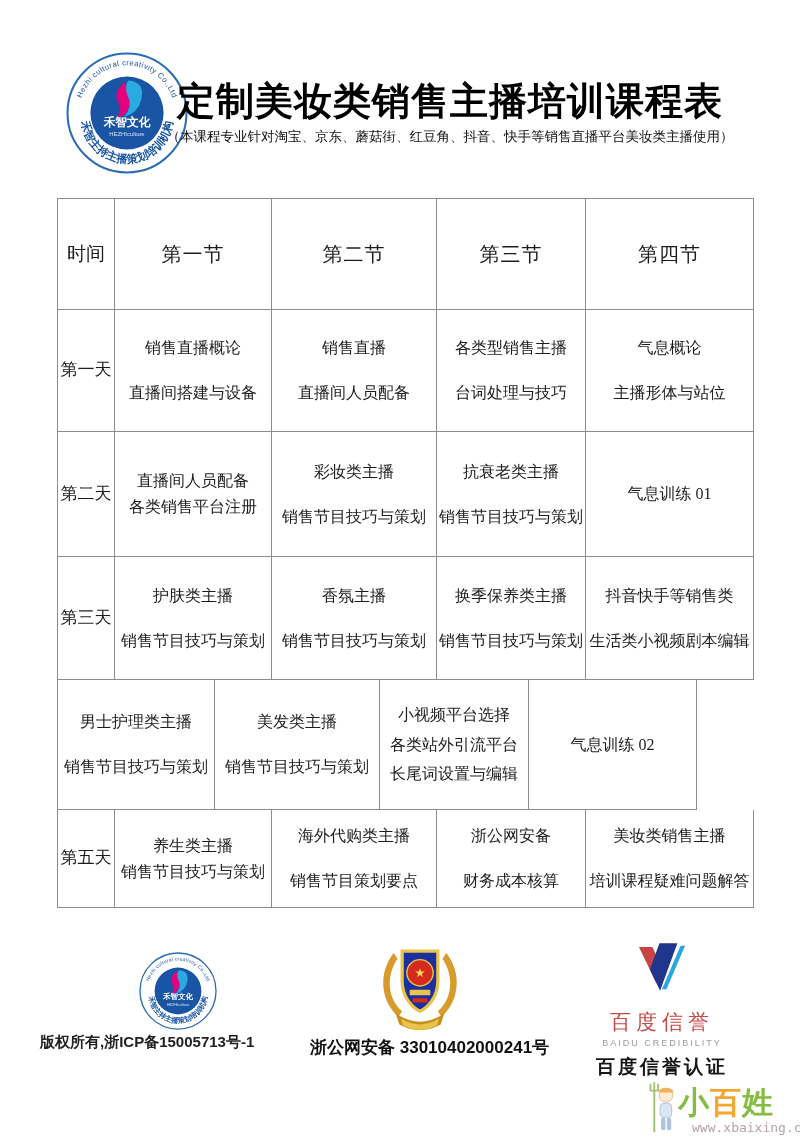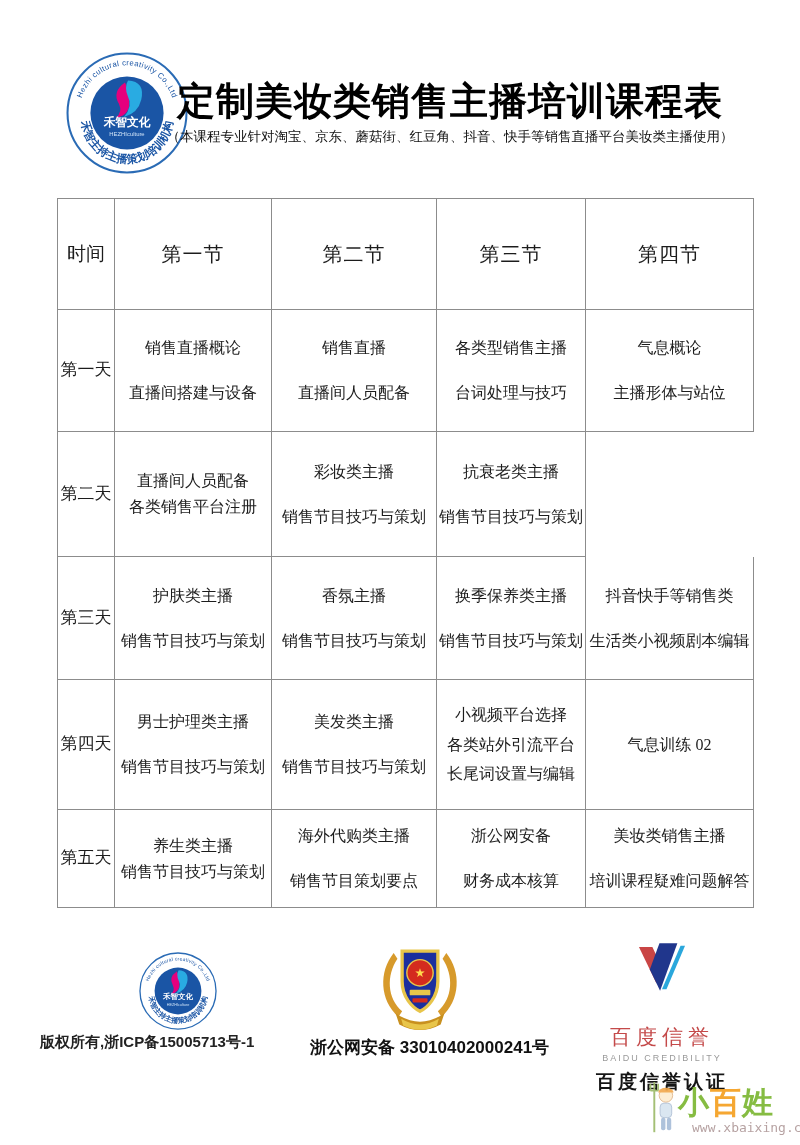--- a/index.html
+++ b/index.html
@@ -45,21 +45,21 @@
   .ft-badge{position:absolute;left:372px;top:938px;width:96px;height:94px;}
   .ft-police{
     position:absolute;left:310px;top:1036px;width:230px;text-align:right;
     font-family:"Liberation Sans", sans-serif;font-weight:bold;font-size:17px;color:#111;
     white-space:nowrap;
   }
   .ft-baidu{position:absolute;left:582px;top:942px;width:160px;text-align:center;}
   .ft-baidu-v{width:72px;height:64px;display:block;margin:0 auto;}
   .ft-baidu-cn{
     font-family:"Liberation Sans", sans-serif;font-size:21px;color:#c44a4a;
-    letter-spacing:5px;margin-top:17px;white-space:nowrap;
+    letter-spacing:5px;margin-top:2px;white-space:nowrap;
   }
   .ft-baidu-en{
     font-family:"Liberation Sans", sans-serif;font-size:9px;color:#9a9a9a;
     letter-spacing:2px;margin-top:2px;white-space:nowrap;
   }
   .ft-baidu-cert{
     font-family:"Liberation Sans", sans-serif;font-weight:bold;font-size:19px;color:#151515;
     letter-spacing:3px;margin-top:6px;white-space:nowrap;
   }
   
@@ -144,20 +144,23 @@
         <div>各类销售平台注册</div>
       </div>
       <div class="tcell " style="width: 165px; height: 125px;">
         <div>彩妆类主播</div>
         <div>销售节目技巧与策划</div>
       </div>
       <div class="tcell " style="width: 149px; height: 125px;">
         <div>抗衰老类主播</div>
         <div>销售节目技巧与策划</div>
       </div>
+      <div class="tcell " style="width: 168px; height: 125px;">
+        <div>气息训练 01</div>
+      </div>
     </div>
     <div class="trow">
       <div class="tcell day" style="width: 57px; height: 123px;">
         <div>第三天</div>
       </div>
       <div class="tcell " style="width: 157px; height: 123px;">
         <div>护肤类主播</div>
         <div>销售节目技巧与策划</div>
       </div>
       <div class="tcell " style="width: 165px; height: 123px;">
@@ -167,23 +170,20 @@
       <div class="tcell " style="width: 149px; height: 123px;">
         <div>换季保养类主播</div>
         <div>销售节目技巧与策划</div>
       </div>
       <div class="tcell " style="width: 168px; height: 123px;">
         <div>抖音快手等销售类</div>
         <div>生活类小视频剧本编辑</div>
       </div>
     </div>
     <div class="trow">
-      <div class="tcell day" style="width: 57px; height: 130px;">
-        <div>第四天</div>
-      </div>
       <div class="tcell " style="width: 157px; height: 130px;">
         <div>男士护理类主播</div>
         <div>销售节目技巧与策划</div>
       </div>
       <div class="tcell " style="width: 165px; height: 130px;">
         <div>美发类主播</div>
         <div>销售节目技巧与策划</div>
       </div>
       <div class="tcell gap3" style="width: 149px; height: 130px;">
         <div>小视频平台选择</div>

